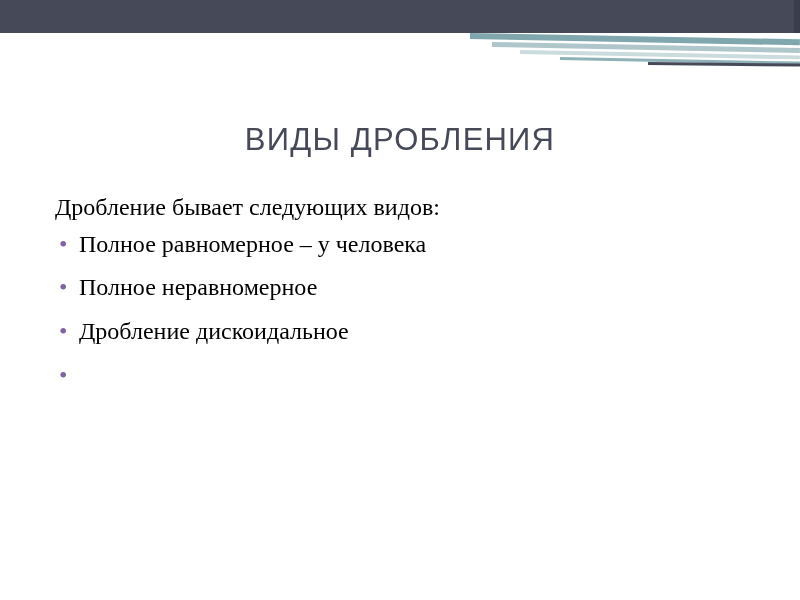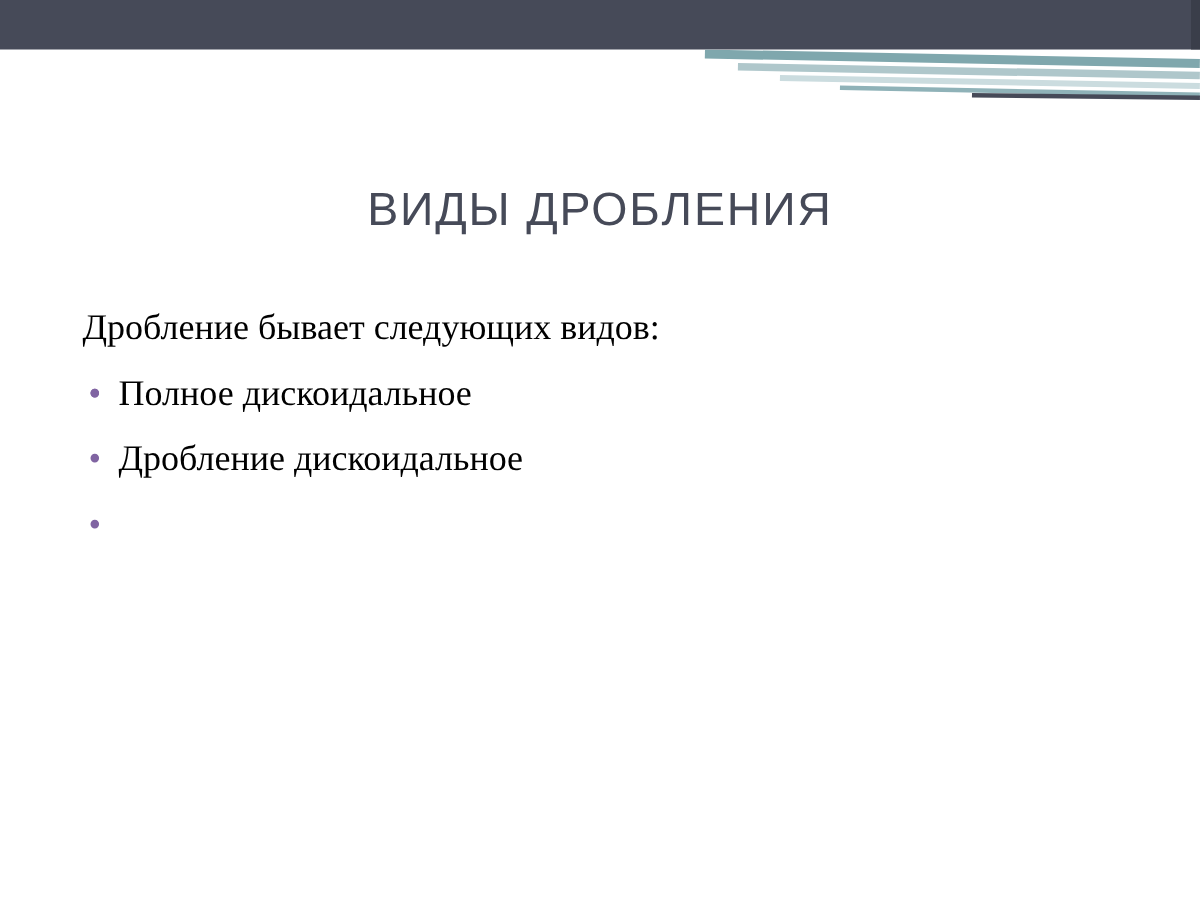--- a/index.html
+++ b/index.html
@@ -94,21 +94,21 @@
     font-weight: normal;
     letter-spacing: 1.2px;
     color: #464A58;
     text-transform: uppercase;
   }
 
   
   .body {
     position: absolute;
     left: 55px;
-    top: 204px;
+    top: 192px;
     width: 700px;
   }
   .lead {
     font-size: 24px;
     color: #000000;
     line-height: 1.28;
     margin: 0 0 6px 0;
   }
   ul.bullets {
     list-style: none;
@@ -148,24 +148,25 @@
     <div class="stripe s5"></div>
   </div>
 
   <div class="title">ВИДЫ ДРОБЛЕНИЯ</div>
 
   <div class="body">
     <p class="lead">Дробление бывает следующих видов:</p>
     <ul class="bullets">
       <li>
         <span class="bullet-dot">•</span>
+        <span>Полное равномерное – у человека</span>
       </li>
       <li>
         <span class="bullet-dot">•</span>
-        <span>Полное дискоидальное</span>
+        <span>Полное неравномерное</span>
       </li>
       <li>
         <span class="bullet-dot">•</span>
         <span>Дробление дискоидальное</span>
       </li>
       <li>
         <span class="bullet-dot">•</span>
       </li>
     </ul>
   </div>

